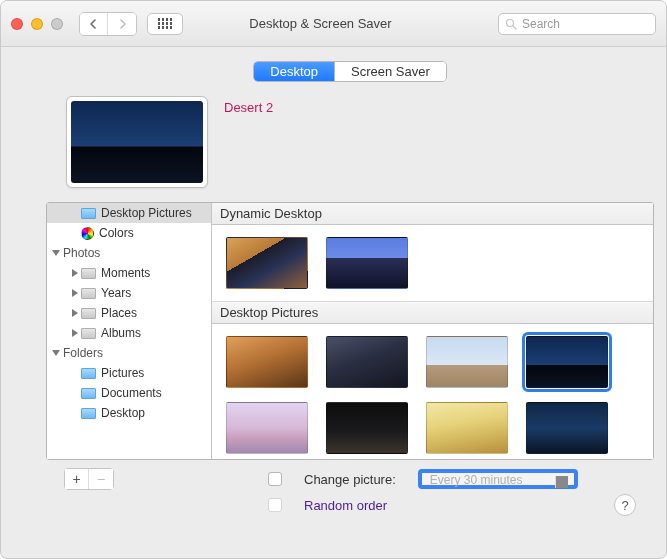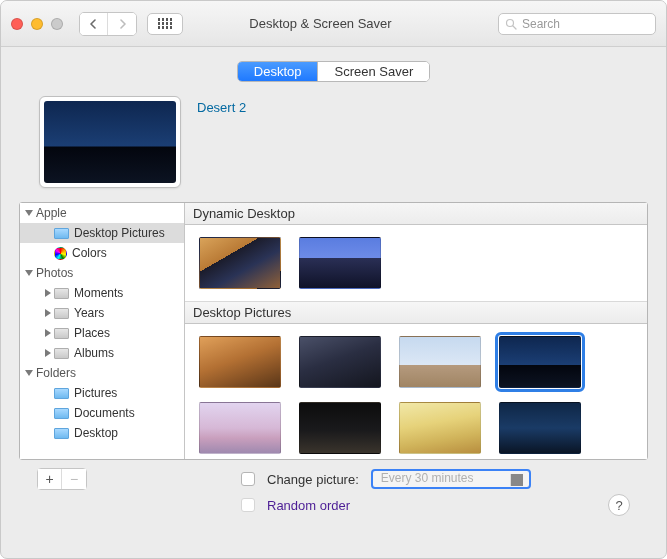--- a/index.html
+++ b/index.html
@@ -11,30 +11,30 @@
   .dot.red { background:#ff5f57;}
   .dot.yellow{background:#febc2e;}
   .dot.green{background:#cbcbcb;}
   .navbtns { display:flex; border:1px solid #c5c5c5; border-radius:5px; background:#fff; overflow:hidden;}
   .navbtns button{ width:28px; height:22px; background:#fff; border:none; color:#888; font-size:14px; display:flex; align-items:center; justify-content:center; cursor:pointer;}
   .navbtns button:first-child{border-right:1px solid #dcdcdc;}
   .gridbtn { width:36px; height:22px; border:1px solid #c5c5c5; border-radius:5px; background:#fff; display:flex; align-items:center; justify-content:center; cursor:pointer;}
   .winTitle { flex:1; text-align:center; font-size:13px; font-weight:500; color:#434343; margin-left: -40px;}
   .search { width:158px; height:22px; border:1px solid #c5c5c5; border-radius:5px; background:#fff; display:flex; align-items:center; gap:5px; padding:0 6px; color:#9a9a9a; font-size:12px;}
   .search svg { opacity:0.5;}
-  .content { padding: 14px 18px 8px 18px;}
+  .content { padding: 14px 12px 8px 18px; margin-left: 27px;}
   .segctrl { display:flex; justify-content:center; margin-bottom:14px;}
   .seg { display:flex; border:1px solid #b8b8b8; border-radius:5px; overflow:hidden; background:#fff;}
   .seg button{ padding:2px 16px; font-size:13px; border:none; background:#fff; color:#333; cursor:pointer;}
   .seg button.active{ background:#3b82f6; background:linear-gradient(#4a9bff,#1f79ff); color:#fff;}
   .seg button:first-child{border-right:1px solid #b8b8b8;}
   .previewrow { display:flex; gap:16px; align-items:flex-start; margin-bottom:14px; padding-left:20px;}
   .previewbox { width:142px; height:92px; border:1px solid #bfbfbf; border-radius:6px; padding:4px; background:#fff; box-shadow: 0 1px 2px rgba(0,0,0,0.08);}
   .previewimg { width:100%; height:100%; border-radius:3px;}
-  .previewlabel { font-size:13px; color:#0369a1; padding-top:4px;}
+  .previewlabel { font-size:13px; color:#be185d; padding-top:4px;}
   .splitpane { display:flex; border:1px solid #b5b5b5; border-radius:3px; height:258px; background:#fff;}
   .sidebar { width:165px; border-right:1px solid #c5c5c5; overflow:auto; font-size:12px; background:#fff;}
   .sidebar .node { display:flex; align-items:center; height:20px; padding-right:4px; cursor:pointer; color:#333; white-space:nowrap;}
   .node.selected { background:#dcdcdc;}
   .disctri { display:inline-block; width:0; height:0; margin:0 3px 0 3px;}
   .disctri.open { border-left:4px solid transparent; border-right:4px solid transparent; border-top:6px solid #7a7a7a;}
   .disctri.closed { border-top:4px solid transparent; border-bottom:4px solid transparent; border-left:6px solid #7a7a7a;}
   .folder { width:15px; height:11px; border-radius:1px; margin-right:5px; position:relative;}
   .folder.blue { background:linear-gradient(#a8d9ff,#6fb9f0); border:1px solid #5fa5dd;}
   .folder.gray { background:linear-gradient(#e6e6e6,#c9c9c9); border:1px solid #aeaeae;}
@@ -44,24 +44,24 @@
   .sectionhdr { background:linear-gradient(#f6f6f6,#ececec); border-top:1px solid #d9d9d9; border-bottom:1px solid #c5c5c5; font-size:13px; padding:3px 8px; color:#333;}
   .sectionhdr:first-child{border-top:none;}
   .thumbgrid { display:flex; flex-wrap:wrap; gap:14px 18px; padding:12px 14px;}
   .thumb { width:82px; height:52px; border-radius:2px; border:1px solid rgba(0,0,0,0.15); cursor:pointer;}
   .thumb.selected { outline:3px solid #2f7fe6; outline-offset:1px;}
   .footer { display:flex; align-items:flex-start; padding:8px 18px 0 18px; gap:14px; position:relative;}
   .addremove { display:flex; border:1px solid #c5c5c5; border-radius:4px; background:#fff;}
   .addremove button { width:24px; height:20px; border:none; background:#fff; font-size:14px; color:#555; cursor:pointer;}
   .addremove button:first-child{border-right:1px solid #dcdcdc;}
   .addremove button:last-child{color:#bbb; cursor:default;}
-  .checkrow { display:flex; align-items:center; gap:12px; font-size:13px; color:#333; height:22px;}
+  .checkrow { display:flex; align-items:center; gap:22px; font-size:13px; color:#333; height:22px;}
   .checkrow.disabled { color:#4c1d95;}
   .checkbox { width:14px; height:14px; border:1px solid #b5b5b5; border-radius:3px; background:#fff;}
-  .select { border:2px solid #3b82f6; border-radius:4px; height:20px; min-width:160px; padding:0 20px 0 8px; font-size:12px; color:#b0b0b0; background:#f4f4f4; position:relative;}
+  .select { border:4px solid #3b82f6; border-radius:4px; height:20px; min-width:160px; padding:0 20px 0 8px; font-size:12px; color:#b0b0b0; background:#f4f4f4; position:relative;}
   .select::after{ content:""; position:absolute; right:6px; top:3px; width:8px; height:12px; background: linear-gradient(#888,#888); -webkit-mask: none; border-left:1px solid #dcdcdc; padding-left:4px;}
   .helpbtn { position:absolute; right:18px; bottom:0px; width:22px; height:22px; border-radius:50%; border:1px solid #c5c5c5; background:#fff; font-size:13px; color:#555; display:flex; align-items:center; justify-content:center; cursor:pointer;}
   .gridicon { display:grid; grid-template-columns:repeat(4,2.5px); grid-auto-rows:2.5px; gap:1.5px;}
   .gridicon span{background:#555; width:2.5px; height:2.5px;}
   .updown { position:absolute; right:4px; top:2px; font-size:8px; line-height:7px; color:#b0b0b0;}
 </style>
 </head>
 <body>
 
 <div class="window">
@@ -119,24 +119,20 @@
 
     <div class="previewrow">
       <div class="previewbox">
         <div class="previewimg" id="previewimg" style="background: linear-gradient(rgb(14, 39, 80) 0%, rgb(27, 62, 116) 55%, rgb(3, 6, 14) 56%, rgb(12, 19, 34) 100%);"></div>
       </div>
       <div class="previewlabel">Desert 2</div>
     </div>
 
     <div class="splitpane">
       <div class="sidebar">
-        <div class="node" style="padding-left:2px">
-          <span class="disctri open"></span>
-          <span class="grouplabel">Apple</span>
-        </div>
         <div class="node selected" style="padding-left:34px">
           <span class="folder blue"></span>
           <span>Desktop Pictures</span>
         </div>
         <div class="node" style="padding-left:34px">
           <span class="colorwheel"></span>
           <span>Colors</span>
         </div>
 
         <div class="node" style="padding-left:2px">

